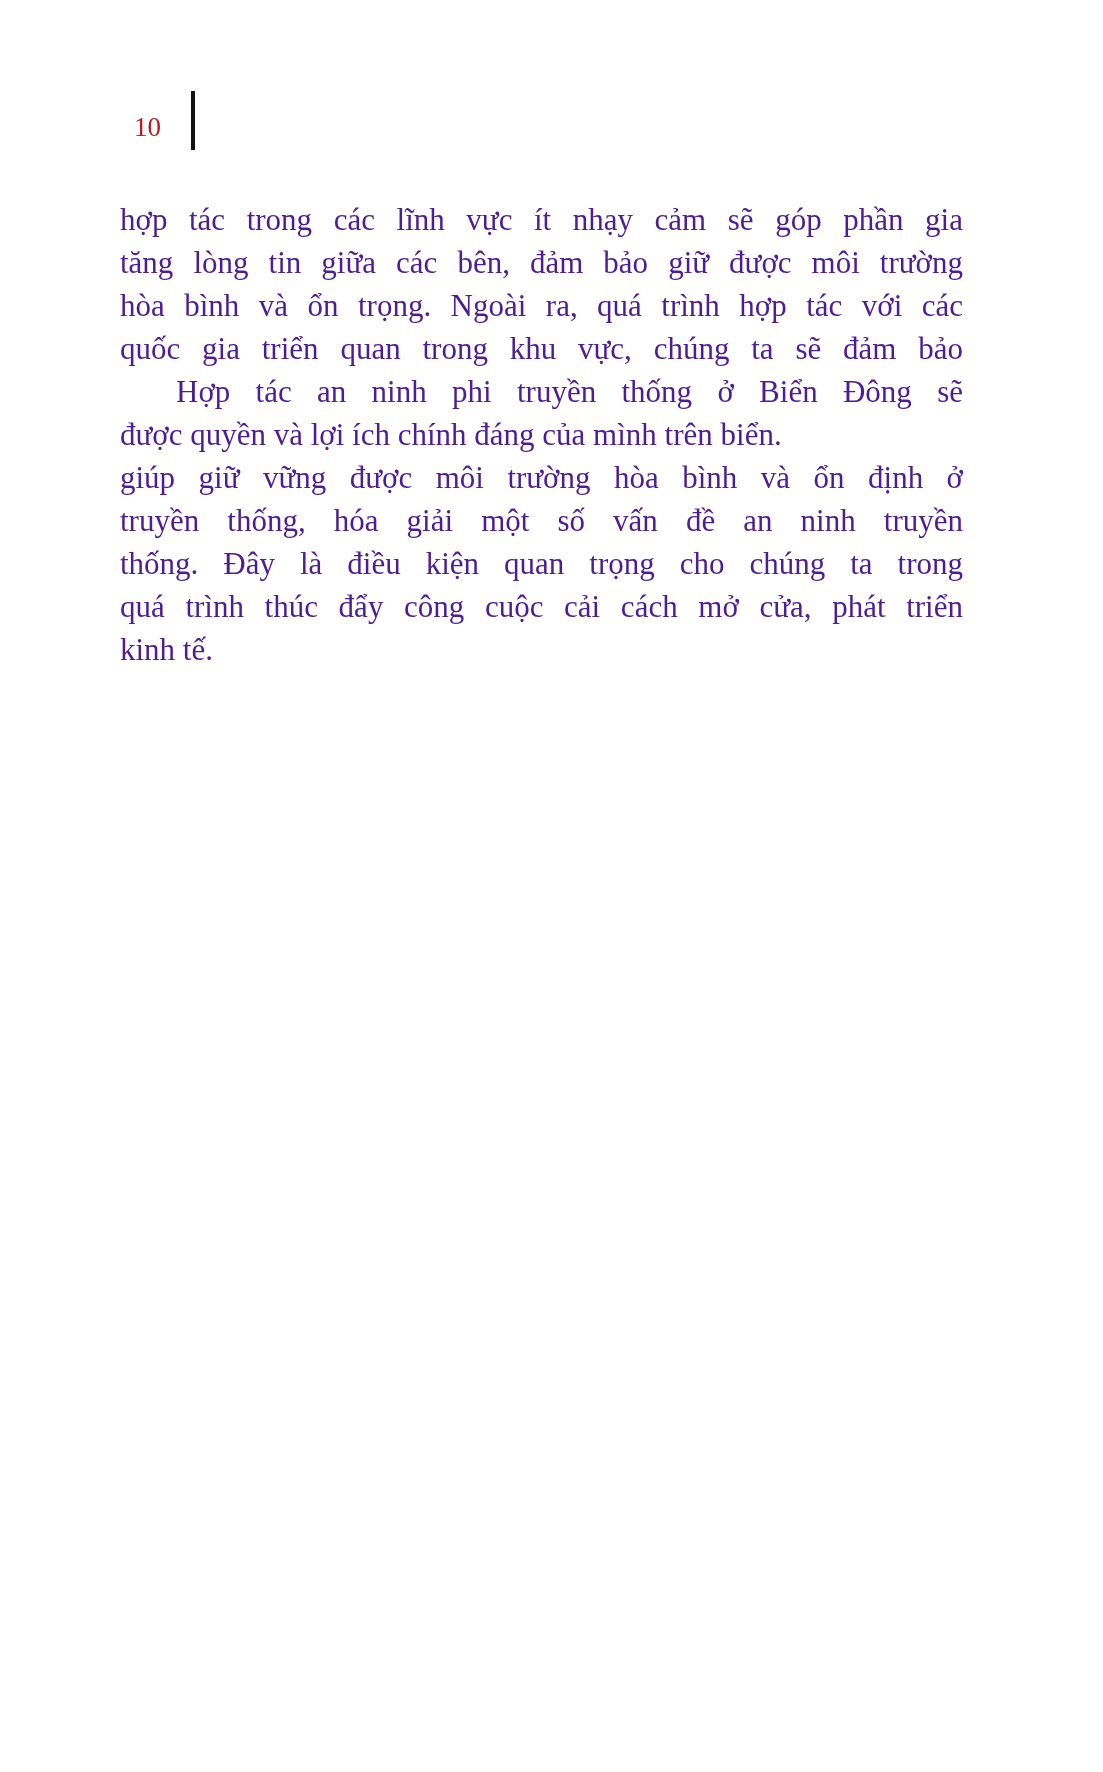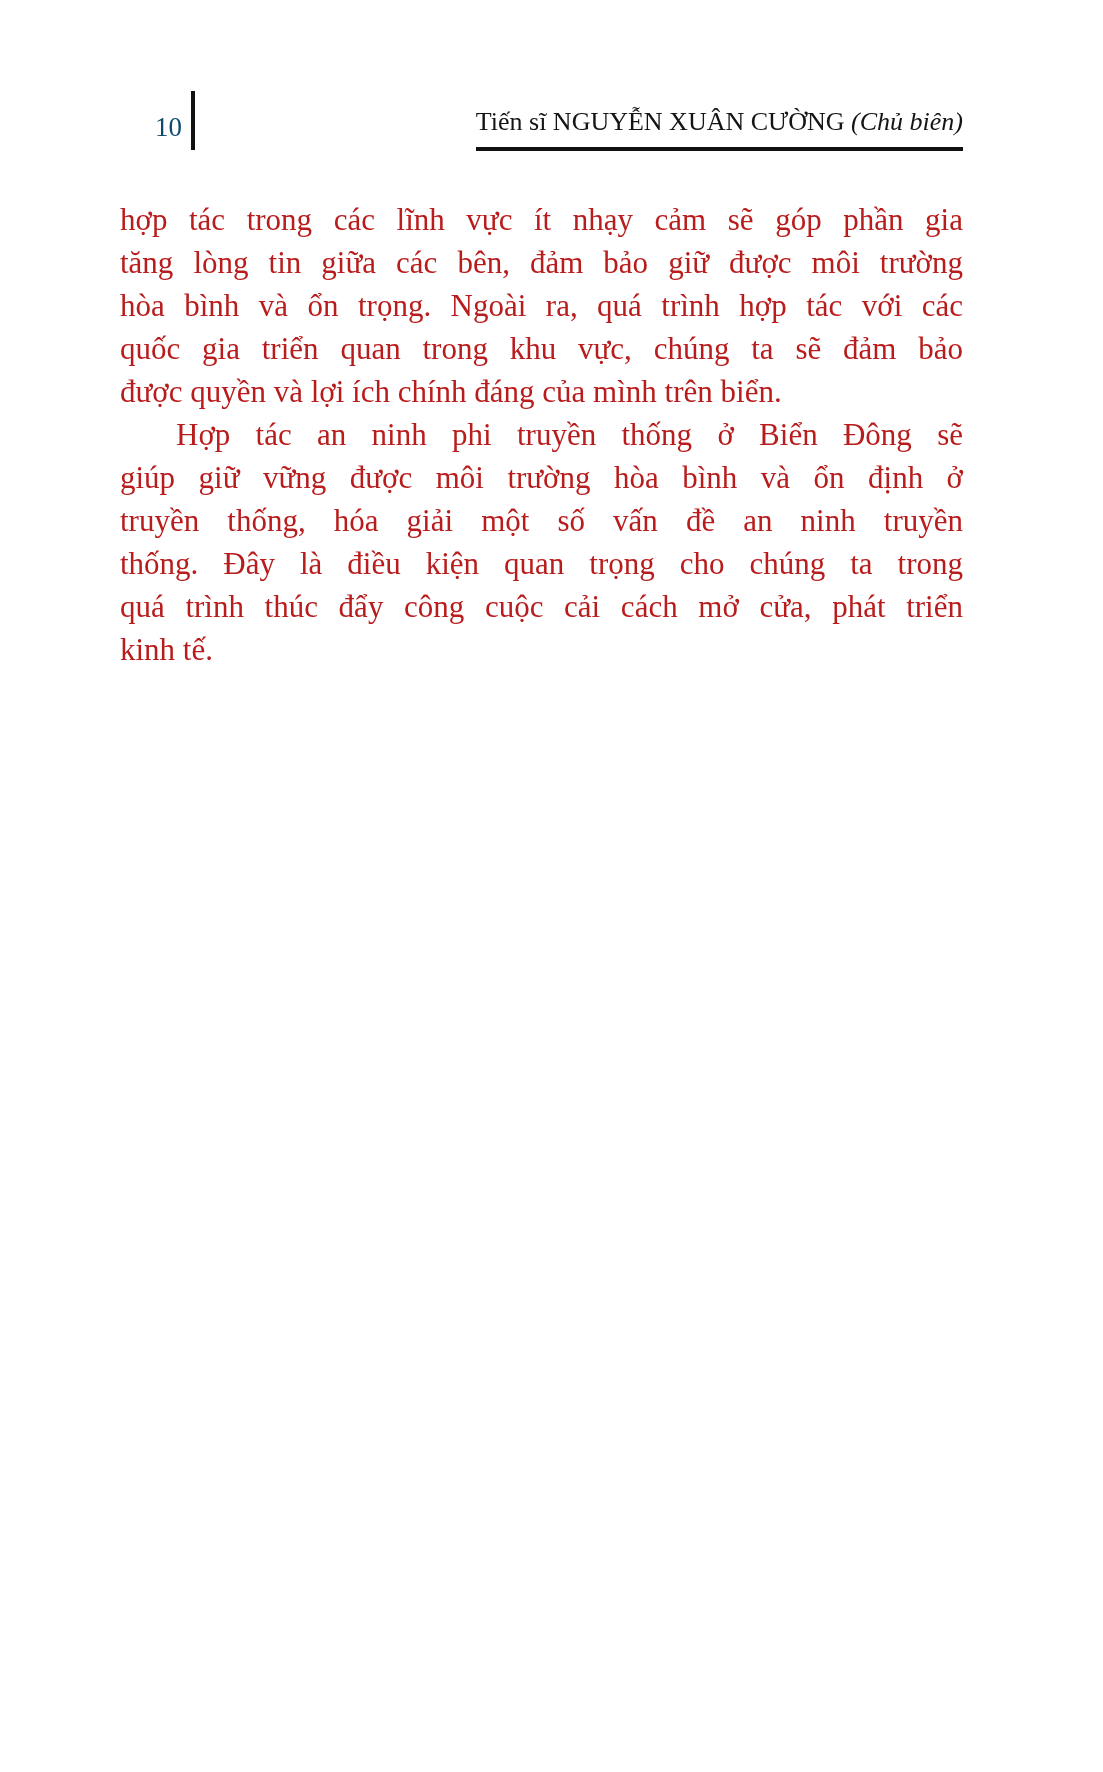--- a/index.html
+++ b/index.html
@@ -16,22 +16,21 @@
     position: absolute;
     inset: 0;
     background: #ffffff;
   }
   .pageno {
     position: absolute;
     left: 134px;
     top: 112px;
     font-size: 27px;
     line-height: 30px;
-    color: #0c4a6e;
-    margin-left: 21px;
+    color: #b91c1c;
   }
   .vbar {
     position: absolute;
     left: 191px;
     top: 91px;
     width: 4px;
     height: 59px;
     background: #111111;
   }
   .running-head {
@@ -48,21 +47,21 @@
   .running-head .it {
     font-style: italic;
   }
   .textblock {
     position: absolute;
     left: 120px;
     top: 198px;
     width: 843px;
     font-size: 31px;
     line-height: 43px;
-    color: #b91c1c;
+    color: #4c1d95;
   }
   .ln {
     text-align: justify;
     text-align-last: justify;
     white-space: normal;
   }
   .ln.last {
     text-align: left;
     text-align-last: left;
   }
@@ -72,31 +71,28 @@
 </style>
 </head>
 <body>
 
 <div class="page">
 
   <div class="pageno">10</div>
 
   <div class="vbar"></div>
 
-  <div class="running-head">
-    <span>Tiến sĩ NGUYỄN XUÂN CƯỜNG </span><span class="it">(Chủ biên)</span>
-  </div>
 
   <div class="textblock">
     <div class="ln">hợp tác trong các lĩnh vực ít nhạy cảm sẽ góp phần gia</div>
     <div class="ln">tăng lòng tin giữa các bên, đảm bảo giữ được môi trường</div>
     <div class="ln">hòa bình và ổn trọng. Ngoài ra, quá trình hợp tác với các</div>
     <div class="ln">quốc gia triển quan trong khu vực, chúng ta sẽ đảm bảo</div>
+    <div class="ln indent">Hợp tác an ninh phi truyền thống ở Biển Đông sẽ</div>
     <div class="ln last">được quyền và lợi ích chính đáng của mình trên biển.</div>
-    <div class="ln indent">Hợp tác an ninh phi truyền thống ở Biển Đông sẽ</div>
     <div class="ln">giúp giữ vững được môi trường hòa bình và ổn định ở</div>
     <div class="ln">truyền thống, hóa giải một số vấn đề an ninh truyền</div>
     <div class="ln">thống. Đây là điều kiện quan trọng cho chúng ta trong</div>
     <div class="ln">quá trình thúc đẩy công cuộc cải cách mở cửa, phát triển</div>
     <div class="ln last">kinh tế.</div>
   </div>
 
 </div>
 
 </body></html>

